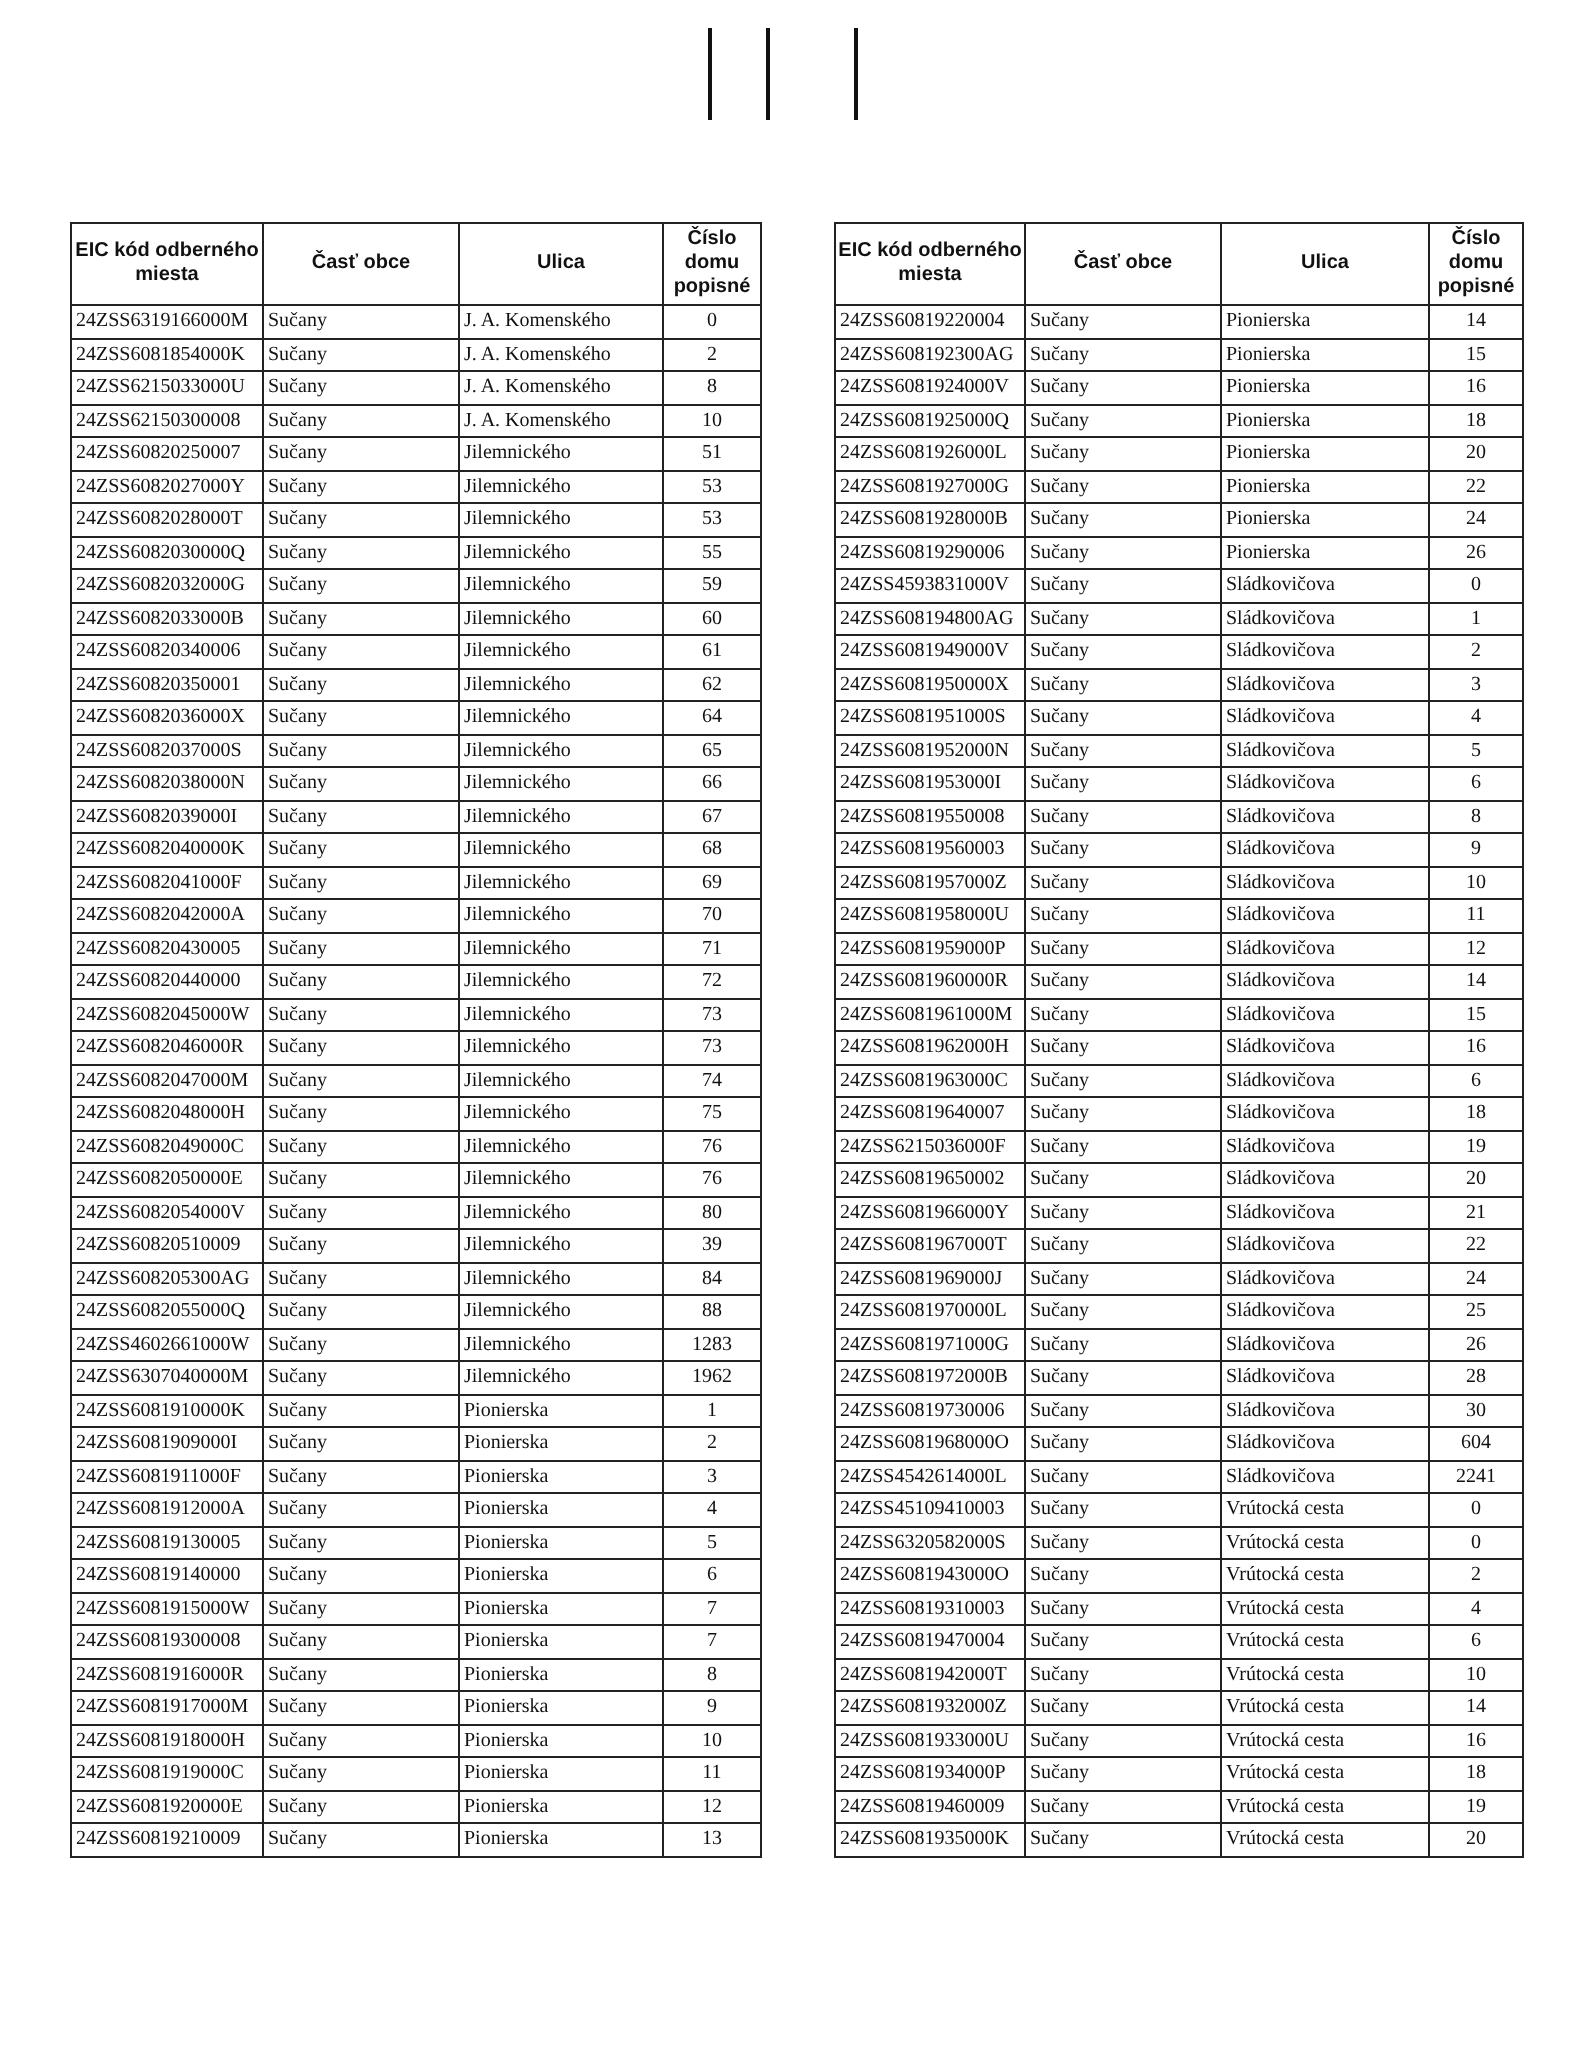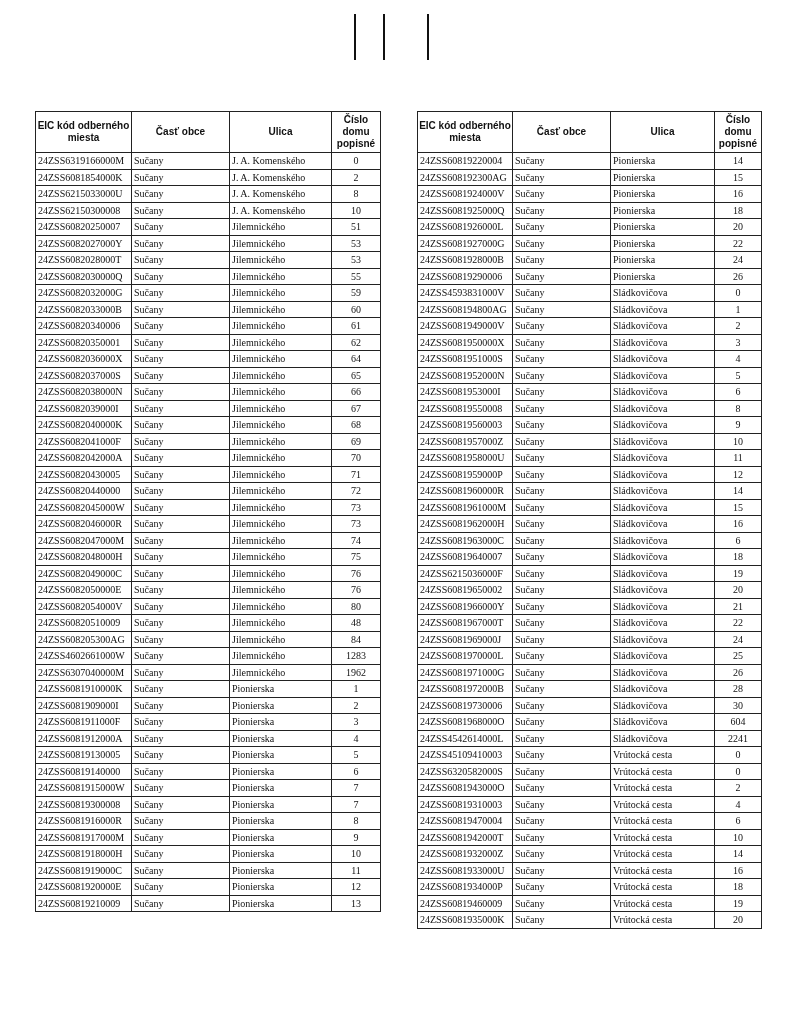--- a/index.html
+++ b/index.html
@@ -218,27 +218,33 @@
       <tr>
         <td>24ZSS6082054000V</td>
         <td>Sučany</td>
         <td>Jilemnického</td>
         <td class="num">80</td>
       </tr>
       <tr>
         <td>24ZSS60820510009</td>
         <td>Sučany</td>
         <td>Jilemnického</td>
-        <td class="num">48</td>
+        <td class="num">39</td>
       </tr>
       <tr>
         <td>24ZSS608205300AG</td>
         <td>Sučany</td>
         <td>Jilemnického</td>
         <td class="num">84</td>
+      </tr>
+      <tr>
+        <td>24ZSS6082055000Q</td>
+        <td>Sučany</td>
+        <td>Jilemnického</td>
+        <td class="num">88</td>
       </tr>
       <tr>
         <td>24ZSS4602661000W</td>
         <td>Sučany</td>
         <td>Jilemnického</td>
         <td class="num">1283</td>
       </tr>
       <tr>
         <td>24ZSS6307040000M</td>
         <td>Sučany</td>

